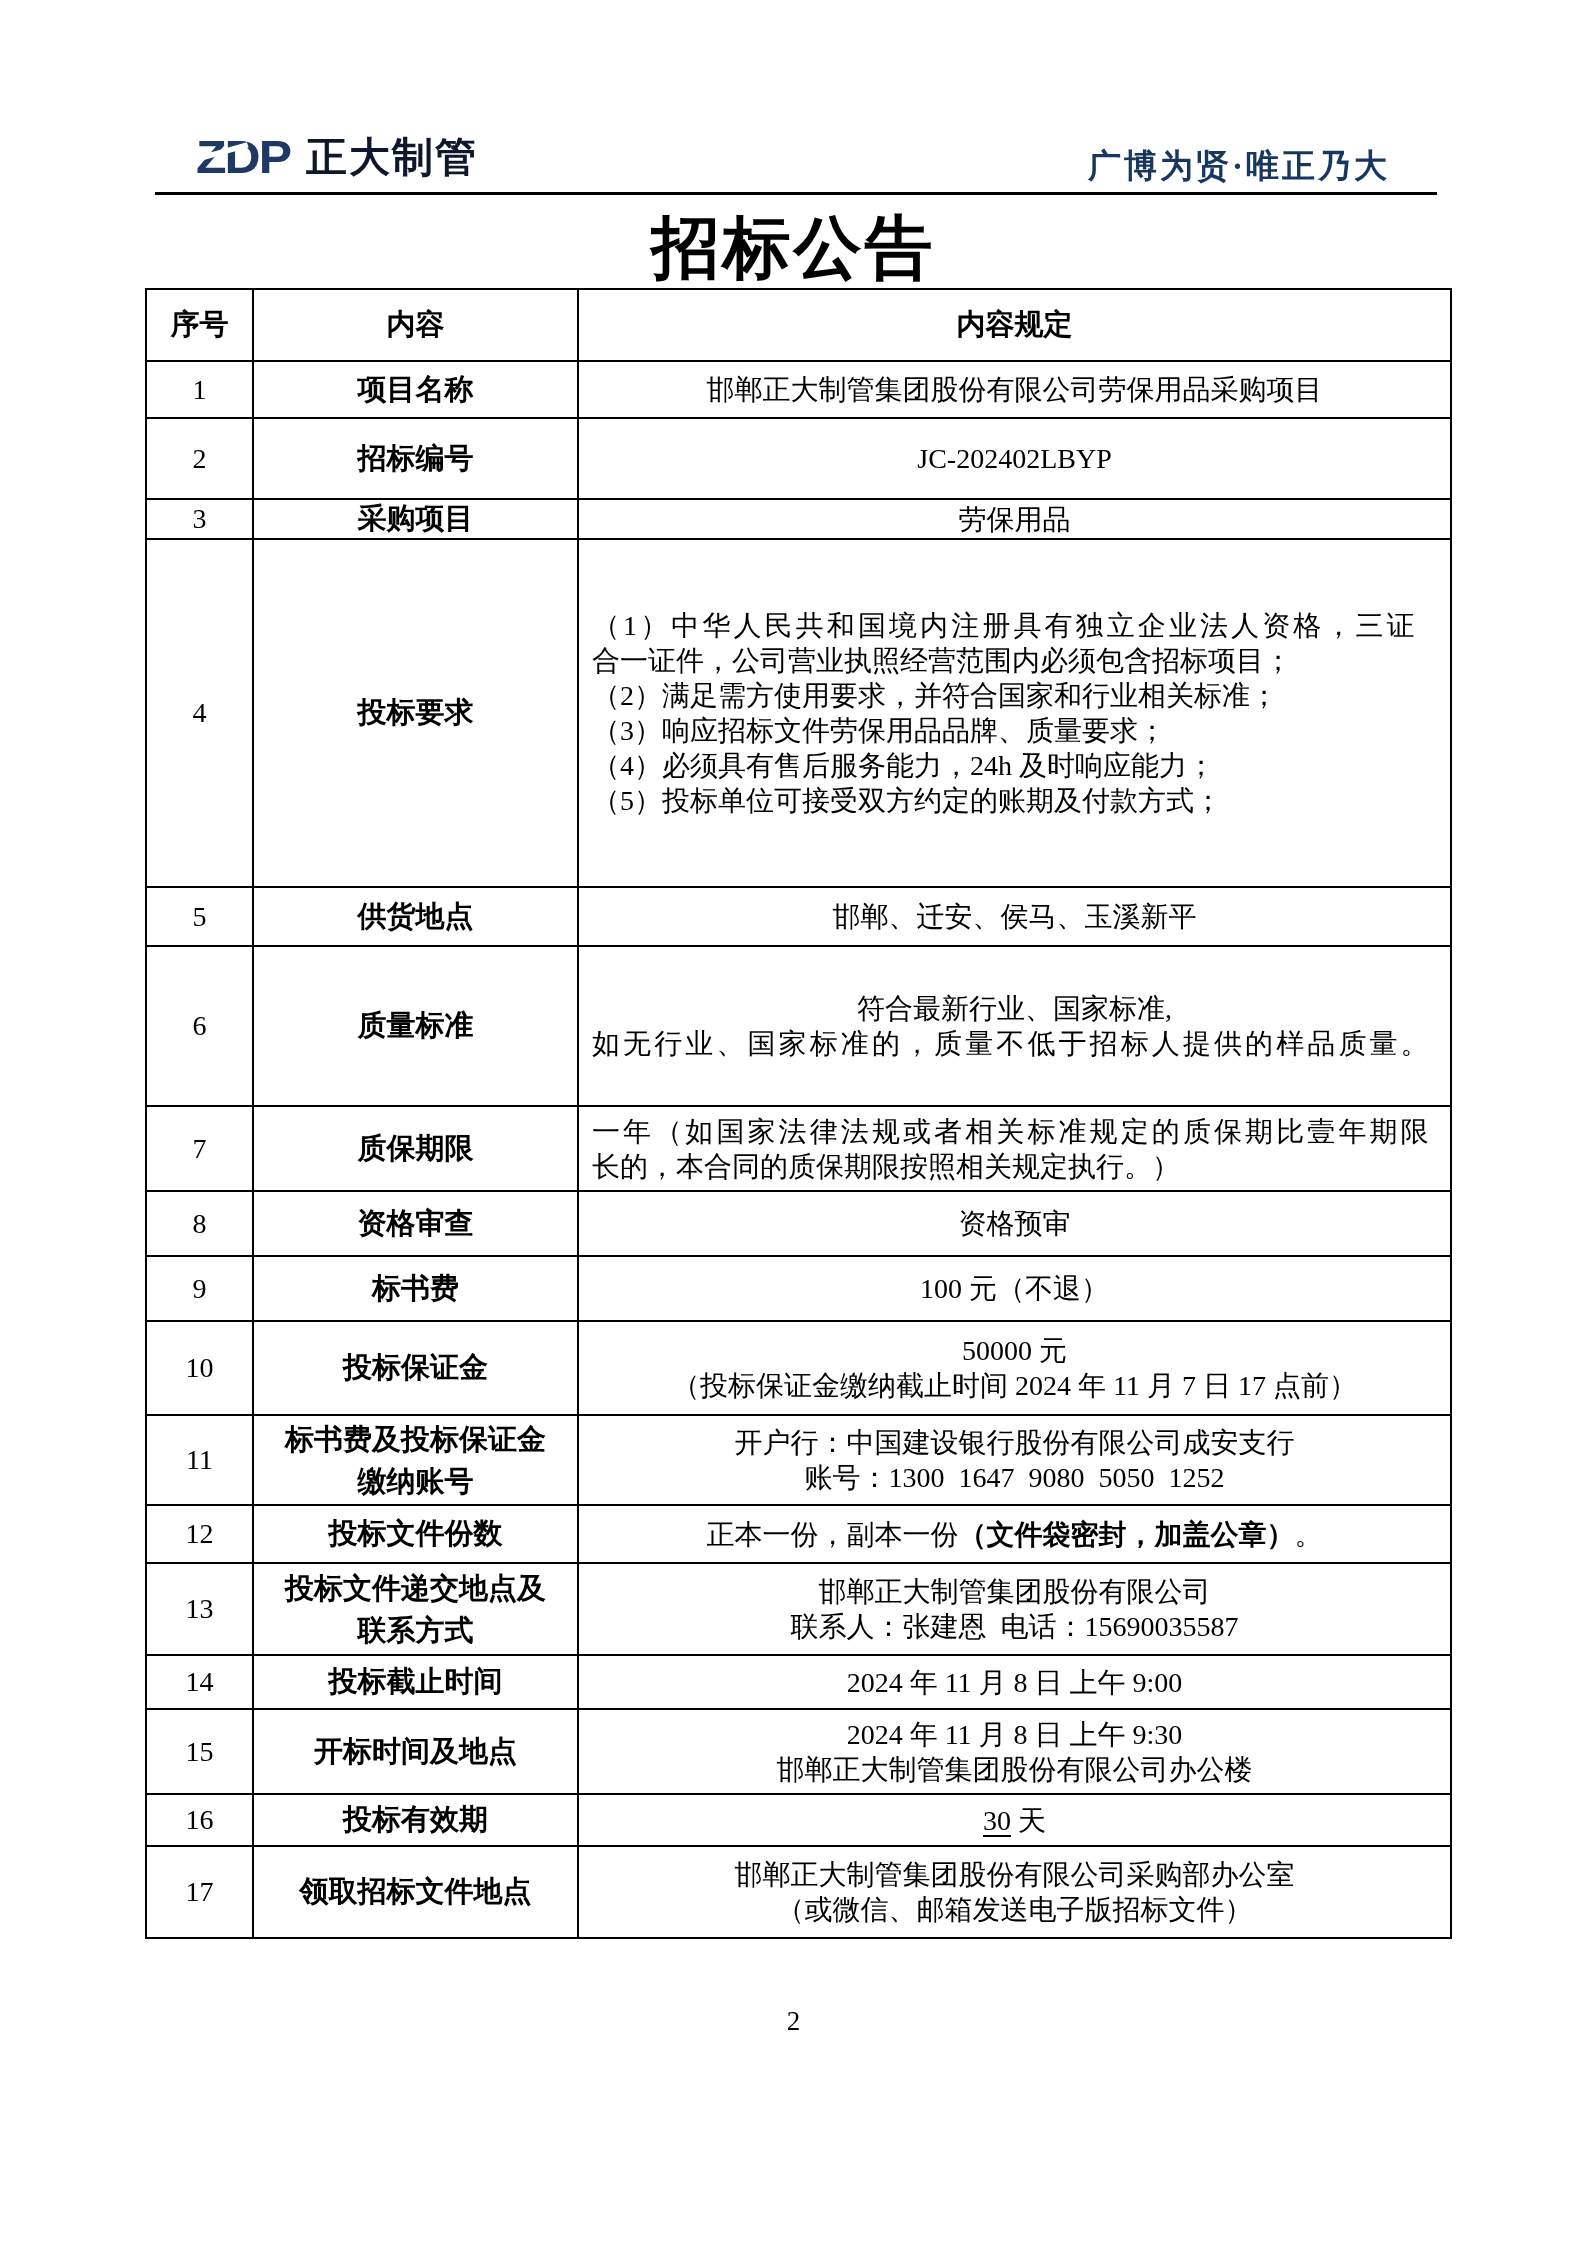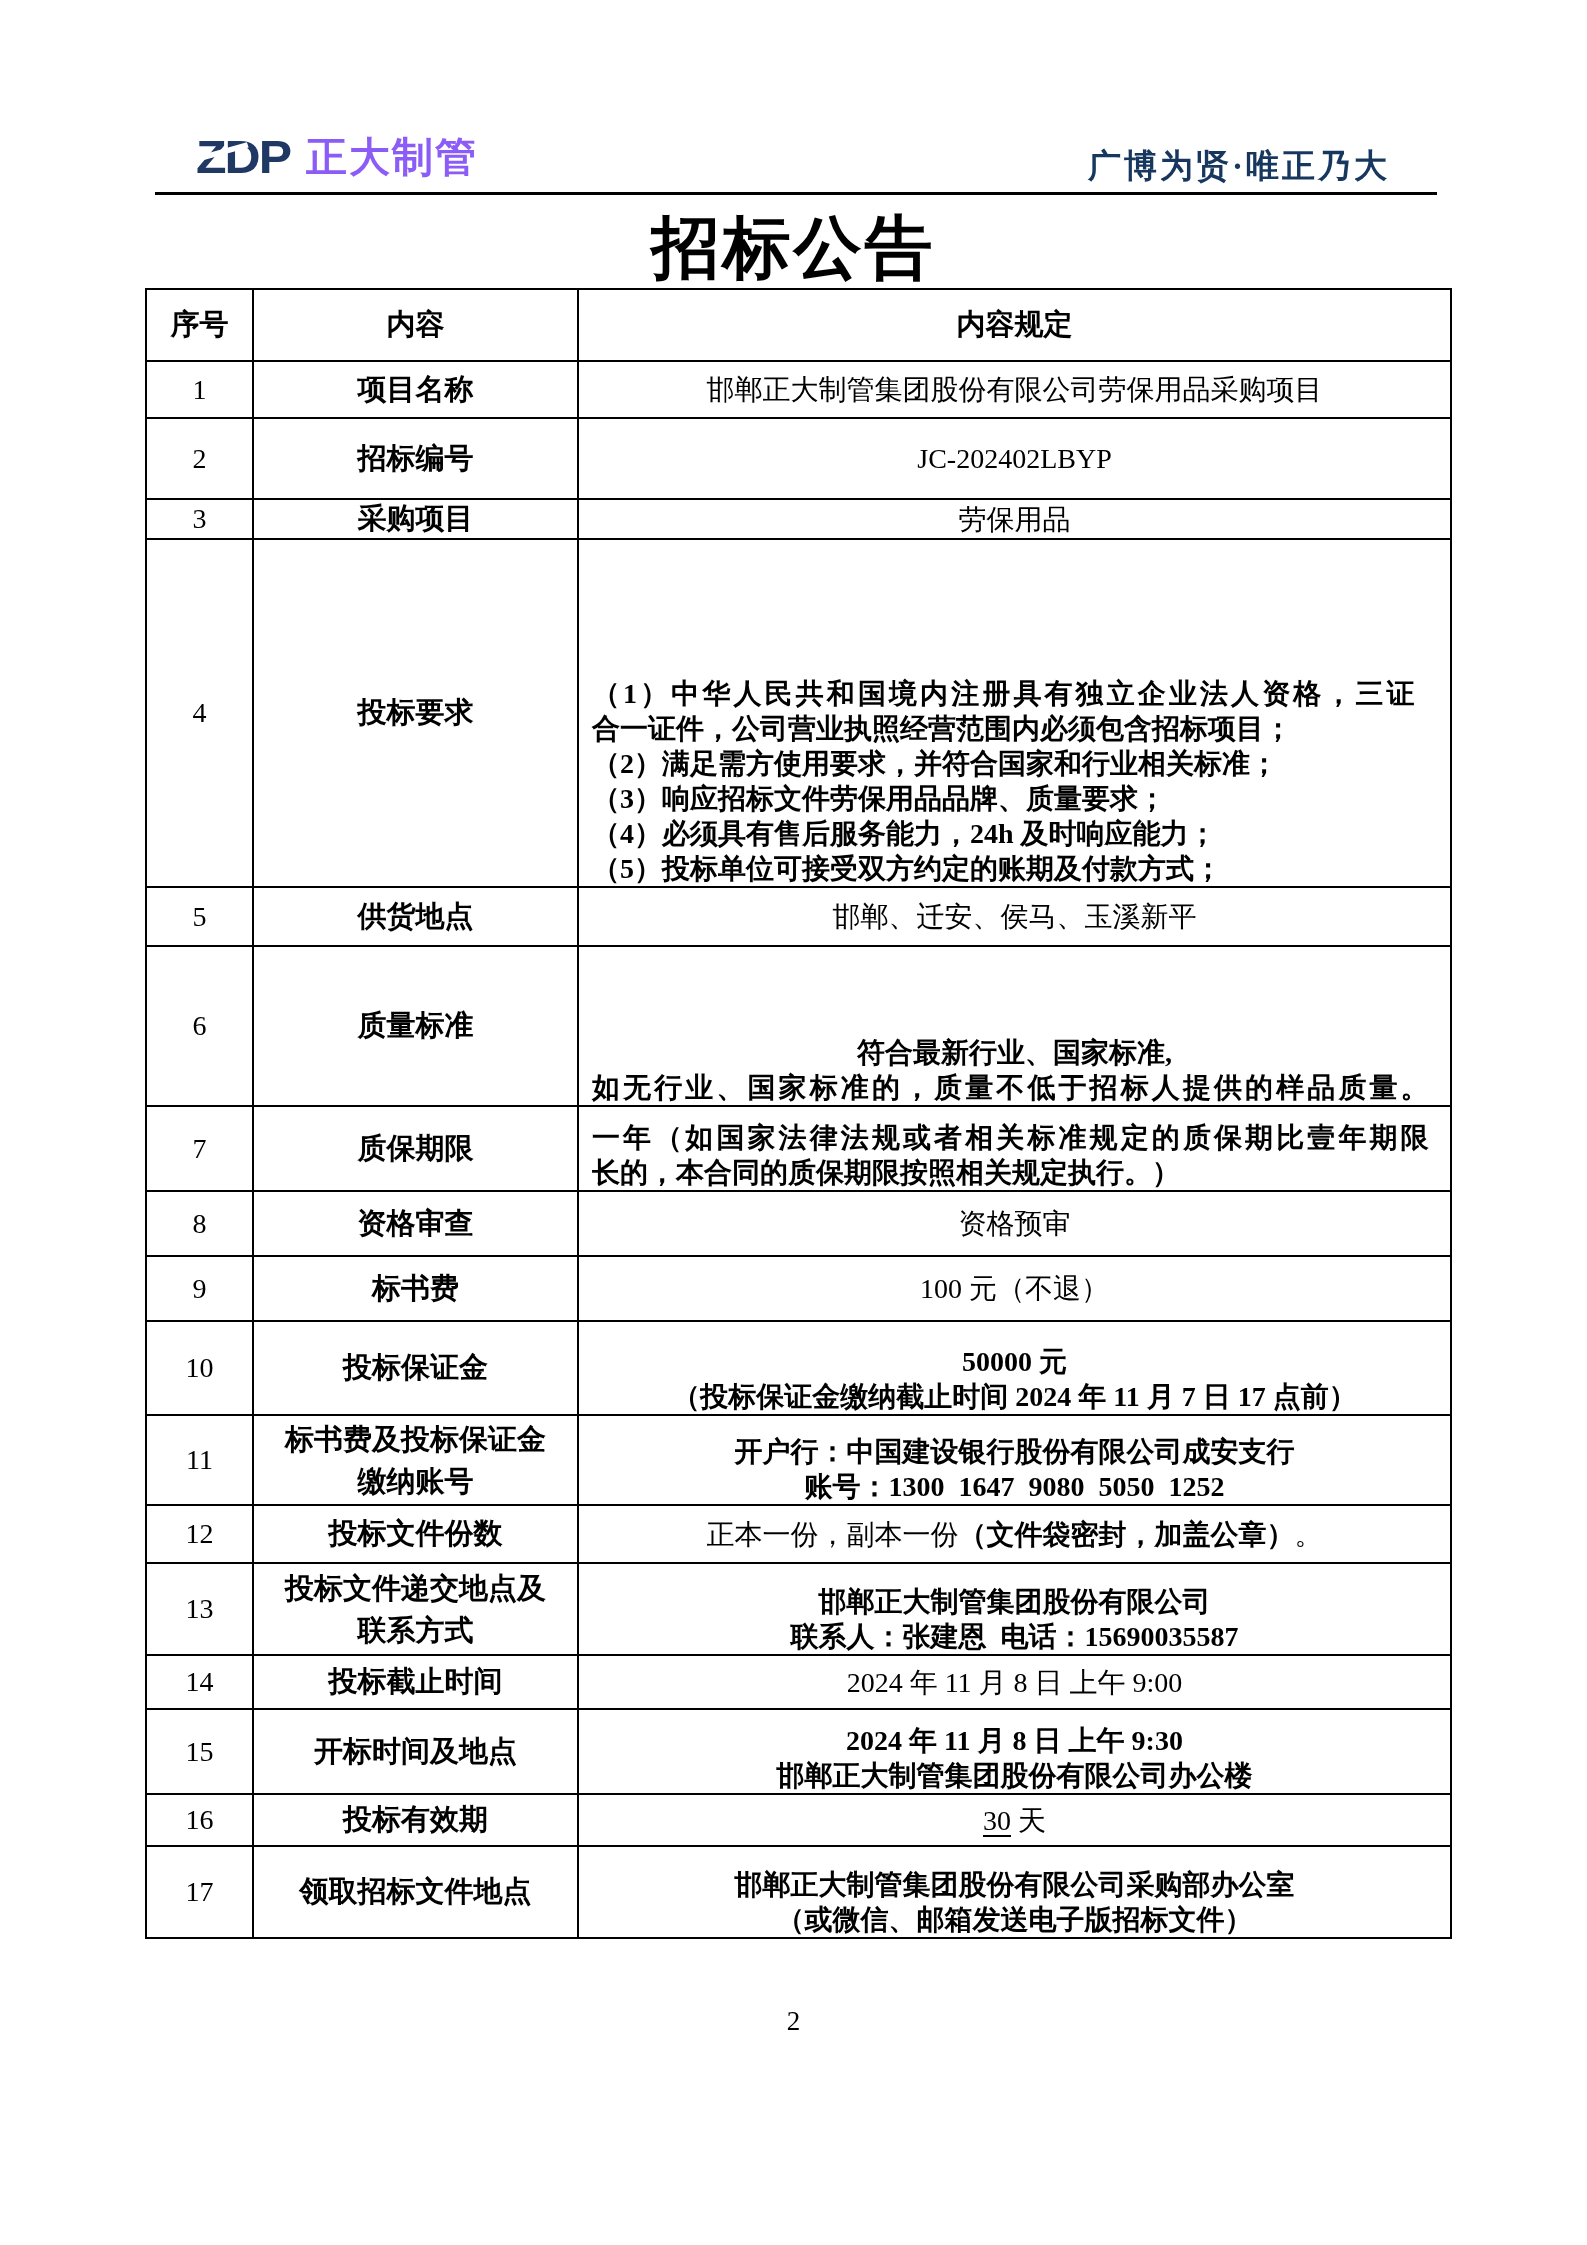--- a/index.html
+++ b/index.html
@@ -14,21 +14,21 @@
   .logo{position:absolute;left:196px;top:132px;display:flex;align-items:center;gap:16px;}
   .logo-zdp{
     position:relative;display:inline-block;
     font-family:"Liberation Sans","DejaVu Sans",sans-serif;
     font-weight:bold;font-size:50px;line-height:1;color:#1f3864;
     letter-spacing:-2px;transform:scaleY(.92);
   }
   .swoosh{position:absolute;left:-3px;top:17px;width:56px;height:6px;background:#fff;transform:rotate(-17deg);}
   .logo-cjk{
     font-family:"Liberation Sans","DejaVu Sans",sans-serif;
-    font-weight:bold;font-size:41px;line-height:1;color:#8b5cf6;letter-spacing:2px;
+    font-weight:bold;font-size:41px;line-height:1;color:#0f172a;letter-spacing:2px;
   }
   .slogan{
     position:absolute;right:197px;top:144px;
     font-size:33px;font-weight:bold;color:#17375e;letter-spacing:3px;white-space:nowrap;
   }
   .header-rule{position:absolute;left:155px;top:192px;width:1282px;height:3px;background:#000;}
 
   
   .doc-title{
     position:absolute;left:0;top:203px;width:100%;margin:0;
@@ -40,21 +40,21 @@
     position:absolute;left:145px;top:288px;width:1307px;
     border:2px solid #000;box-sizing:border-box;font-size:28px;
   }
   .trow{display:flex;box-sizing:border-box;border-top:2px solid #000;}
   .trow:first-child{border-top:none;}
   .c1,.c2,.c3{box-sizing:border-box;display:flex;flex-direction:column;justify-content:center;align-items:center;}
   .c1{width:107px;border-right:2px solid #000;}
   .c2{width:325px;border-right:2px solid #000;font-weight:bold;font-size:29px;text-align:left;}
   .c3{flex:1;min-width:0;text-align:center;}
   .thead .c1,.thead .c3{font-weight:bold;font-size:29px;}
-  .even{justify-content:flex-end;align-items:stretch;font-weight:bold;}
+  .even{justify-content:center;align-items:stretch;}
   .pad{padding:0 13px;}
   .ln{white-space:pre-wrap;line-height:1.25;}
   .tl{text-align:left;}
   .tc{text-align:center;}
   .just{letter-spacing:3.1px;}
   .lbl-line{line-height:1.45;}
   .bold{font-weight:bold;}
   .u{text-decoration:underline;text-underline-offset:5px;}
 
   

